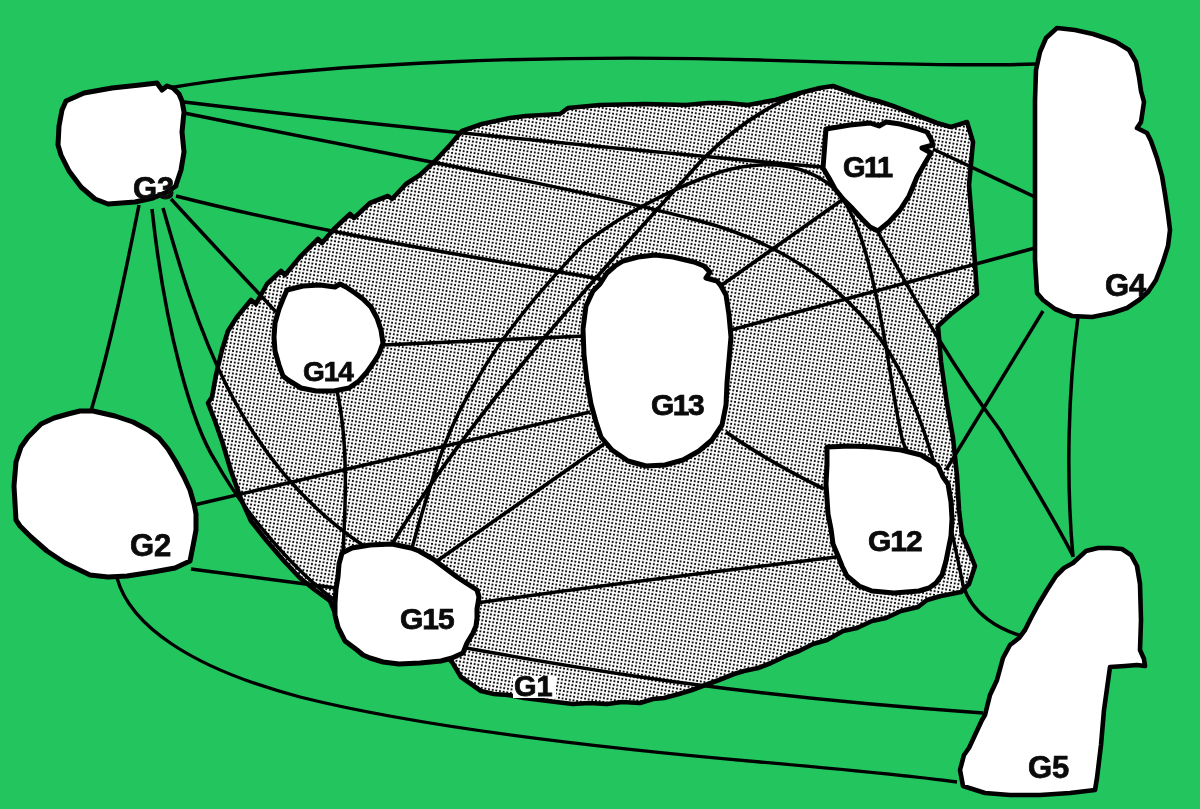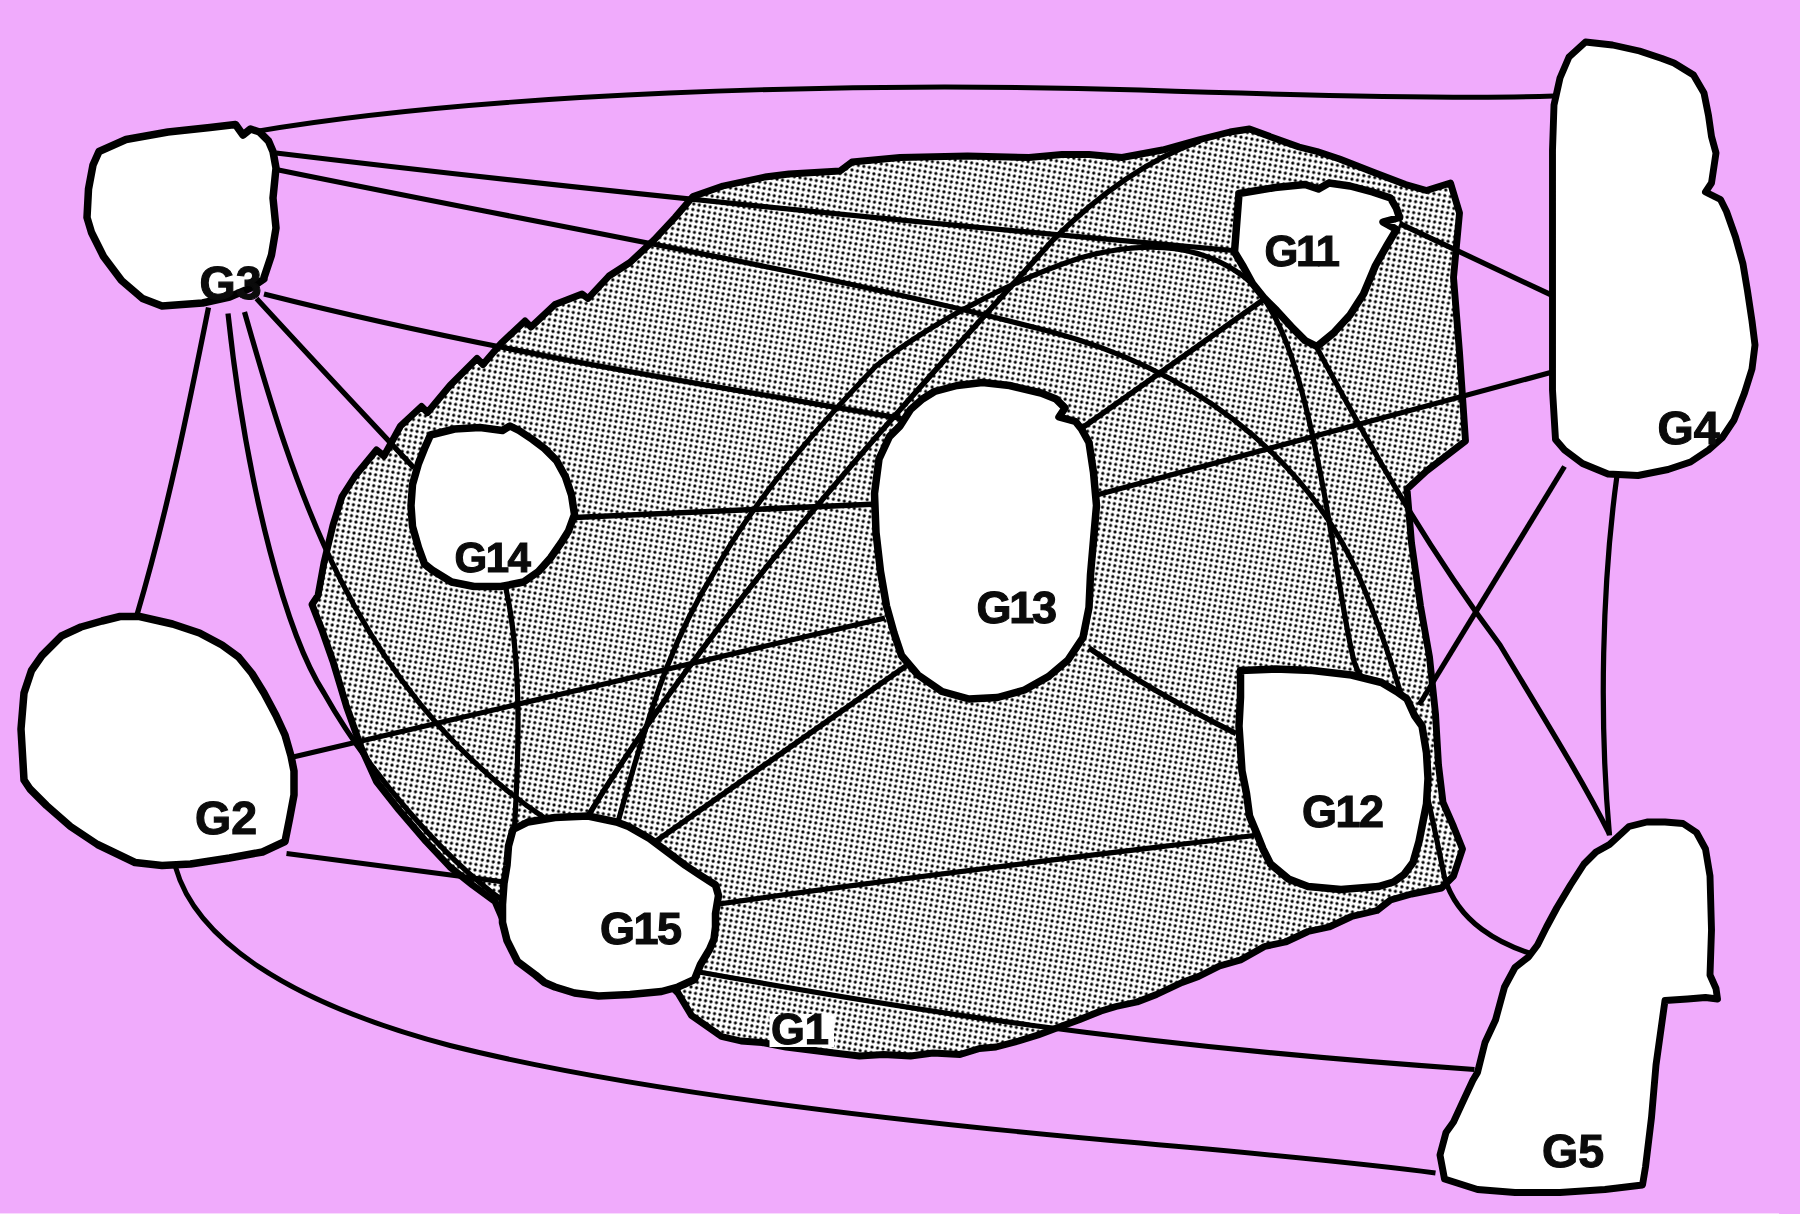--- a/index.html
+++ b/index.html
@@ -1,16 +1,16 @@
 <!DOCTYPE html>
 <html><head>
 <meta charset="utf-8">
 <style>
   html,body{margin:0;padding:0;background:#ffffff;}
-  .wrap{width:1200px;height:809px;position:relative;overflow:hidden;background:#f0abfc;}
+  .wrap{width:1200px;height:809px;position:relative;overflow:hidden;background:#22c55e;}
   text{font-family:"Liberation Sans", sans-serif;font-weight:bold;fill:#0b0b0b;-webkit-font-smoothing:antialiased;stroke:#0b0b0b;stroke-width:0.75px;}
 </style>
 </head>
 <body>
 <div class="wrap">
 <svg width="1200" height="809" viewBox="0 0 1200 809">
 <defs>
   <pattern id="ht" patternUnits="userSpaceOnUse" width="3.7" height="3.7" patternTransform="rotate(10)">
     <rect width="3.7" height="3.7" fill="#ffffff"></rect>
     <circle cx="1.85" cy="1.85" r="1.06" fill="#000000"></circle>

